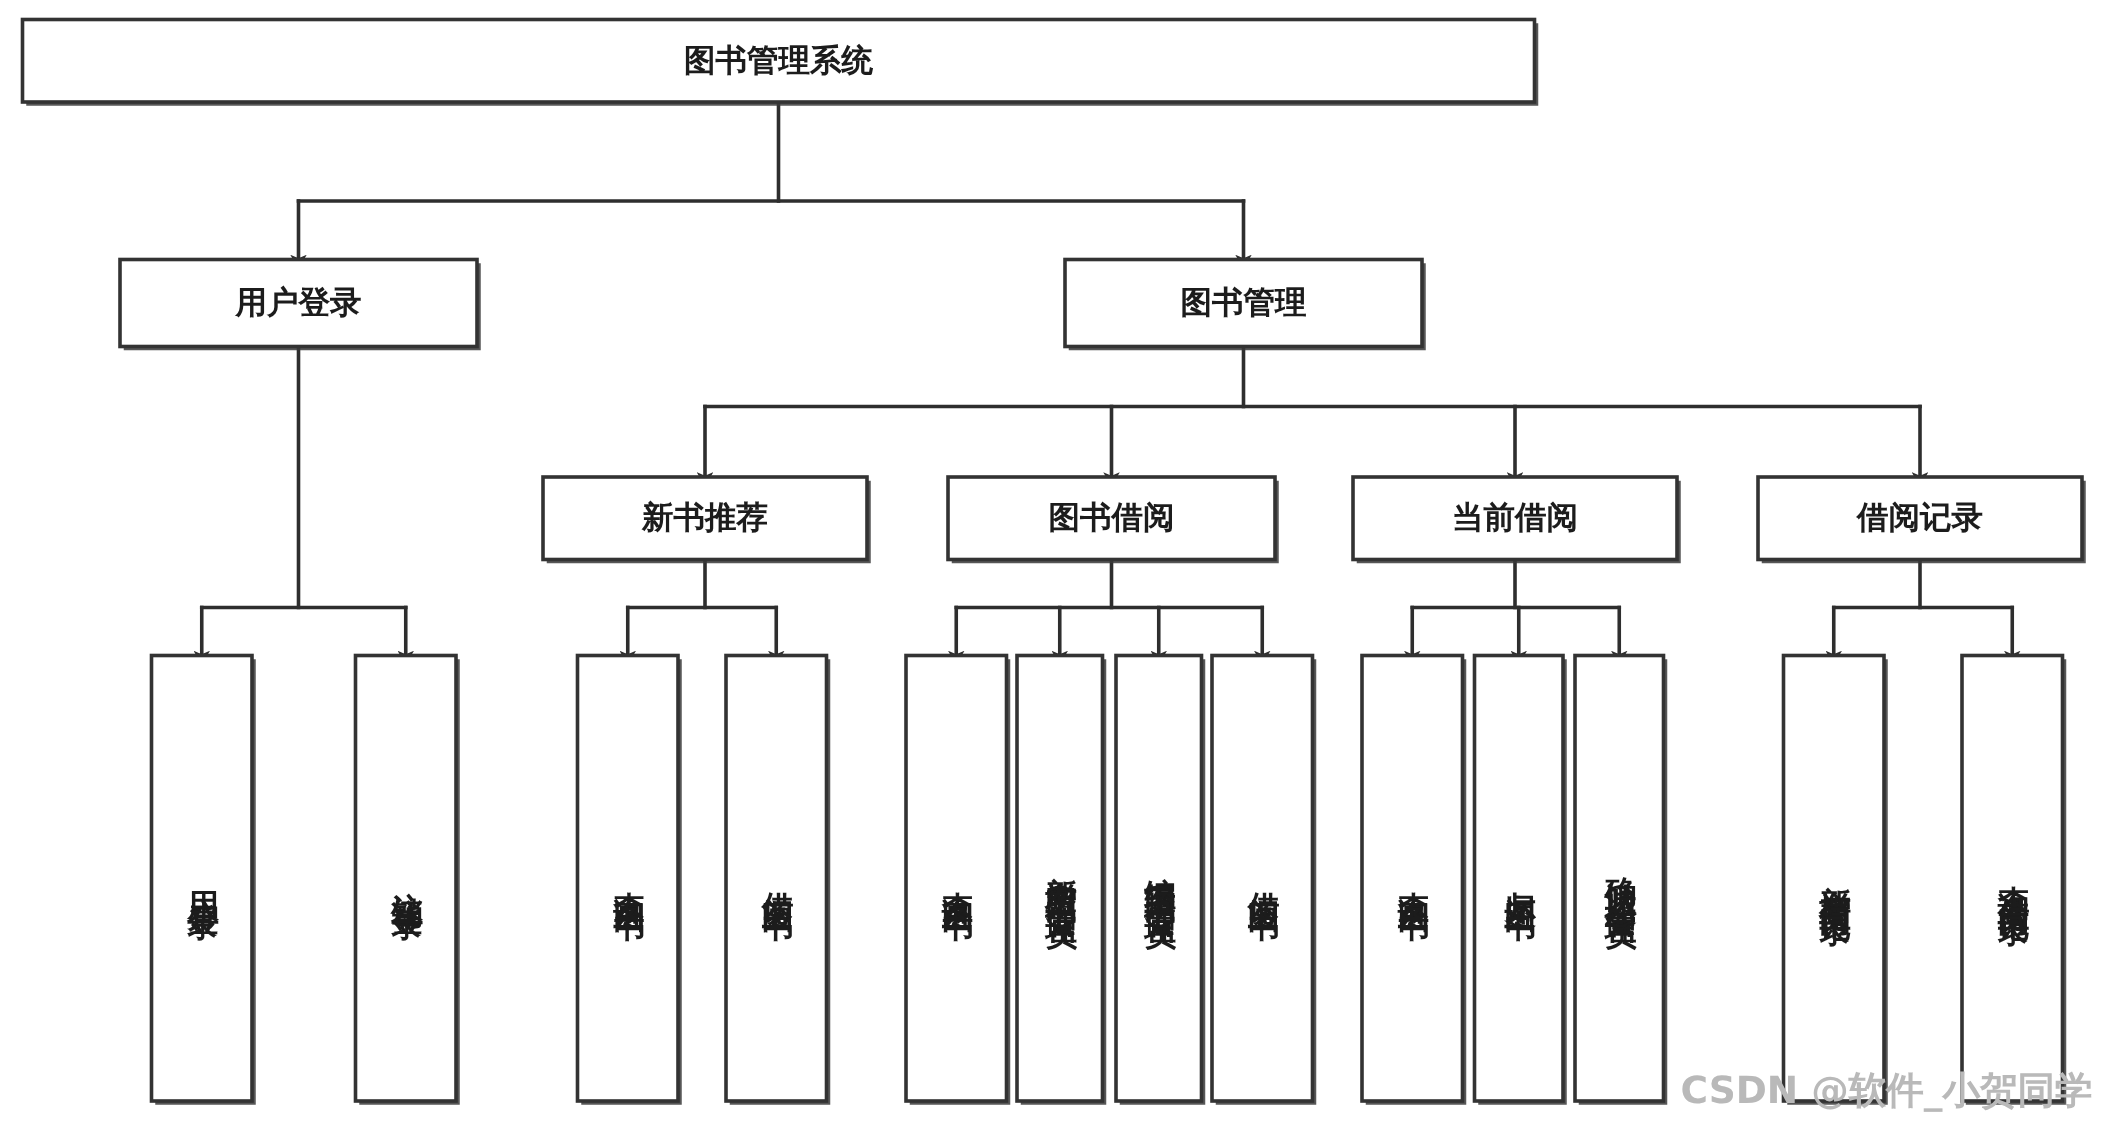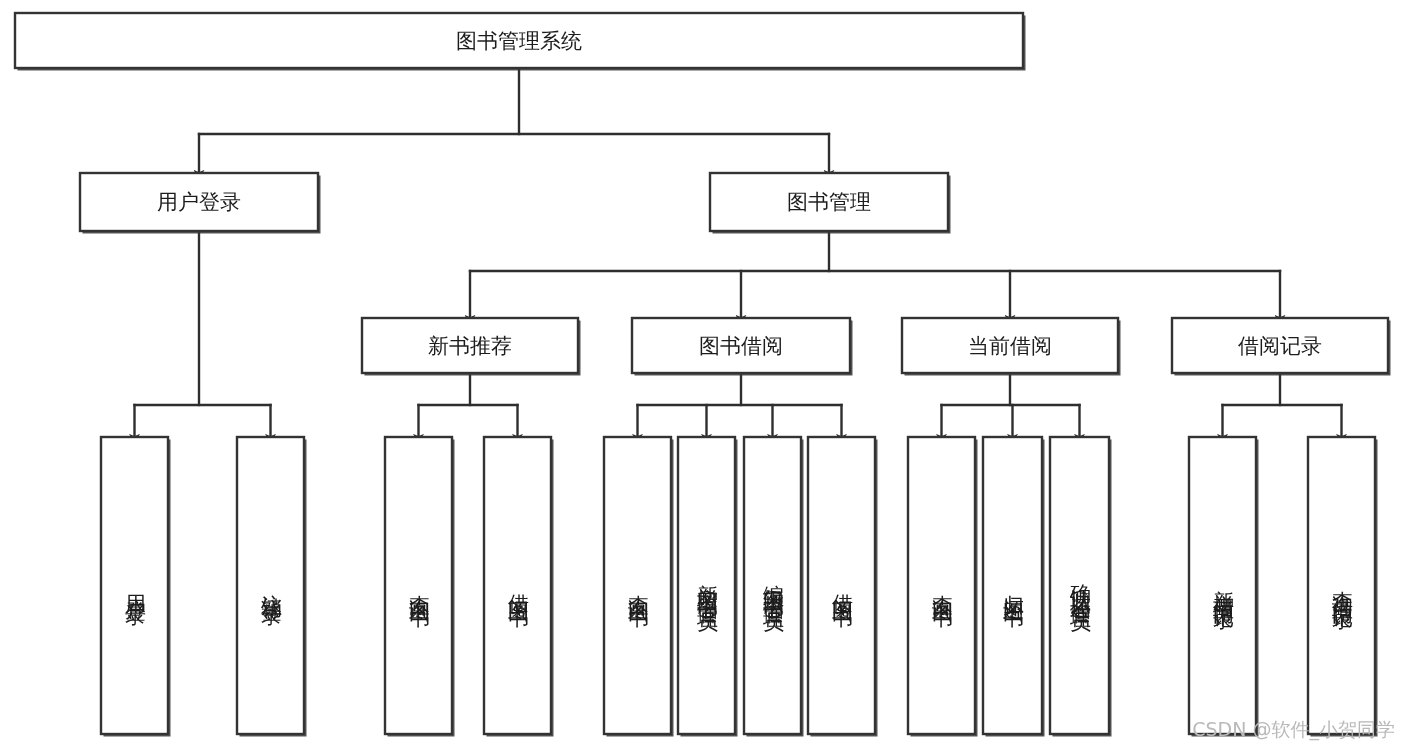--- a/index.html
+++ b/index.html
@@ -2,41 +2,41 @@
 <html><head>
 <meta charset="utf-8">
 <title>图书管理系统 功能结构图</title>
 <style>
   html,body{margin:0;padding:0;background:#ffffff;}
   body{
     width:1405px;height:747px;overflow:hidden;
     font-family:"DejaVu Sans","Liberation Sans",sans-serif;
     color:#1a1a1a;
   }
-  #diagram-root{position:relative;width:1405px;height:747px;background:#ffffff;}
+  #diagram-root{position:relative;width:1405px;height:747px;background:#ffffff;font-weight:bold;}
   svg#tree-canvas{position:absolute;left:0;top:0;width:1405px;height:747px;}
   .node-box{fill:#ffffff;stroke:#333333;stroke-width:2.4;}
   .node-shadow{fill:#3a3a3a;opacity:.85;}
   .link-line{stroke:#2e2e2e;stroke-width:2.4;fill:none;stroke-linecap:square;}
   .node-label{
     font-family:"DejaVu Sans","Liberation Sans",sans-serif;
     font-size:21px;fill:#1c1c1c;
     dominant-baseline:middle;text-anchor:middle;
   }
   .leaf-label{
     font-family:"DejaVu Sans","Liberation Sans",sans-serif;
     font-size:21px;fill:#1c1c1c;
     writing-mode:vertical-rl;text-orientation:upright;
     dominant-baseline:central;text-anchor:middle;
     letter-spacing:4px;
   }
   .watermark{
     position:absolute;right:10px;bottom:4px;
     font-family:"DejaVu Sans","Liberation Sans",sans-serif;
-    font-size:19px;color:#b9b9b9;white-space:nowrap;
+    font-size:25px;color:#b9b9b9;white-space:nowrap;
     pointer-events:none;user-select:none;
   }
 </style>
 </head>
 <body>
 
 <div id="diagram-root">
 
   <svg id="tree-canvas" viewBox="0 0 1405 747">
     <defs>

